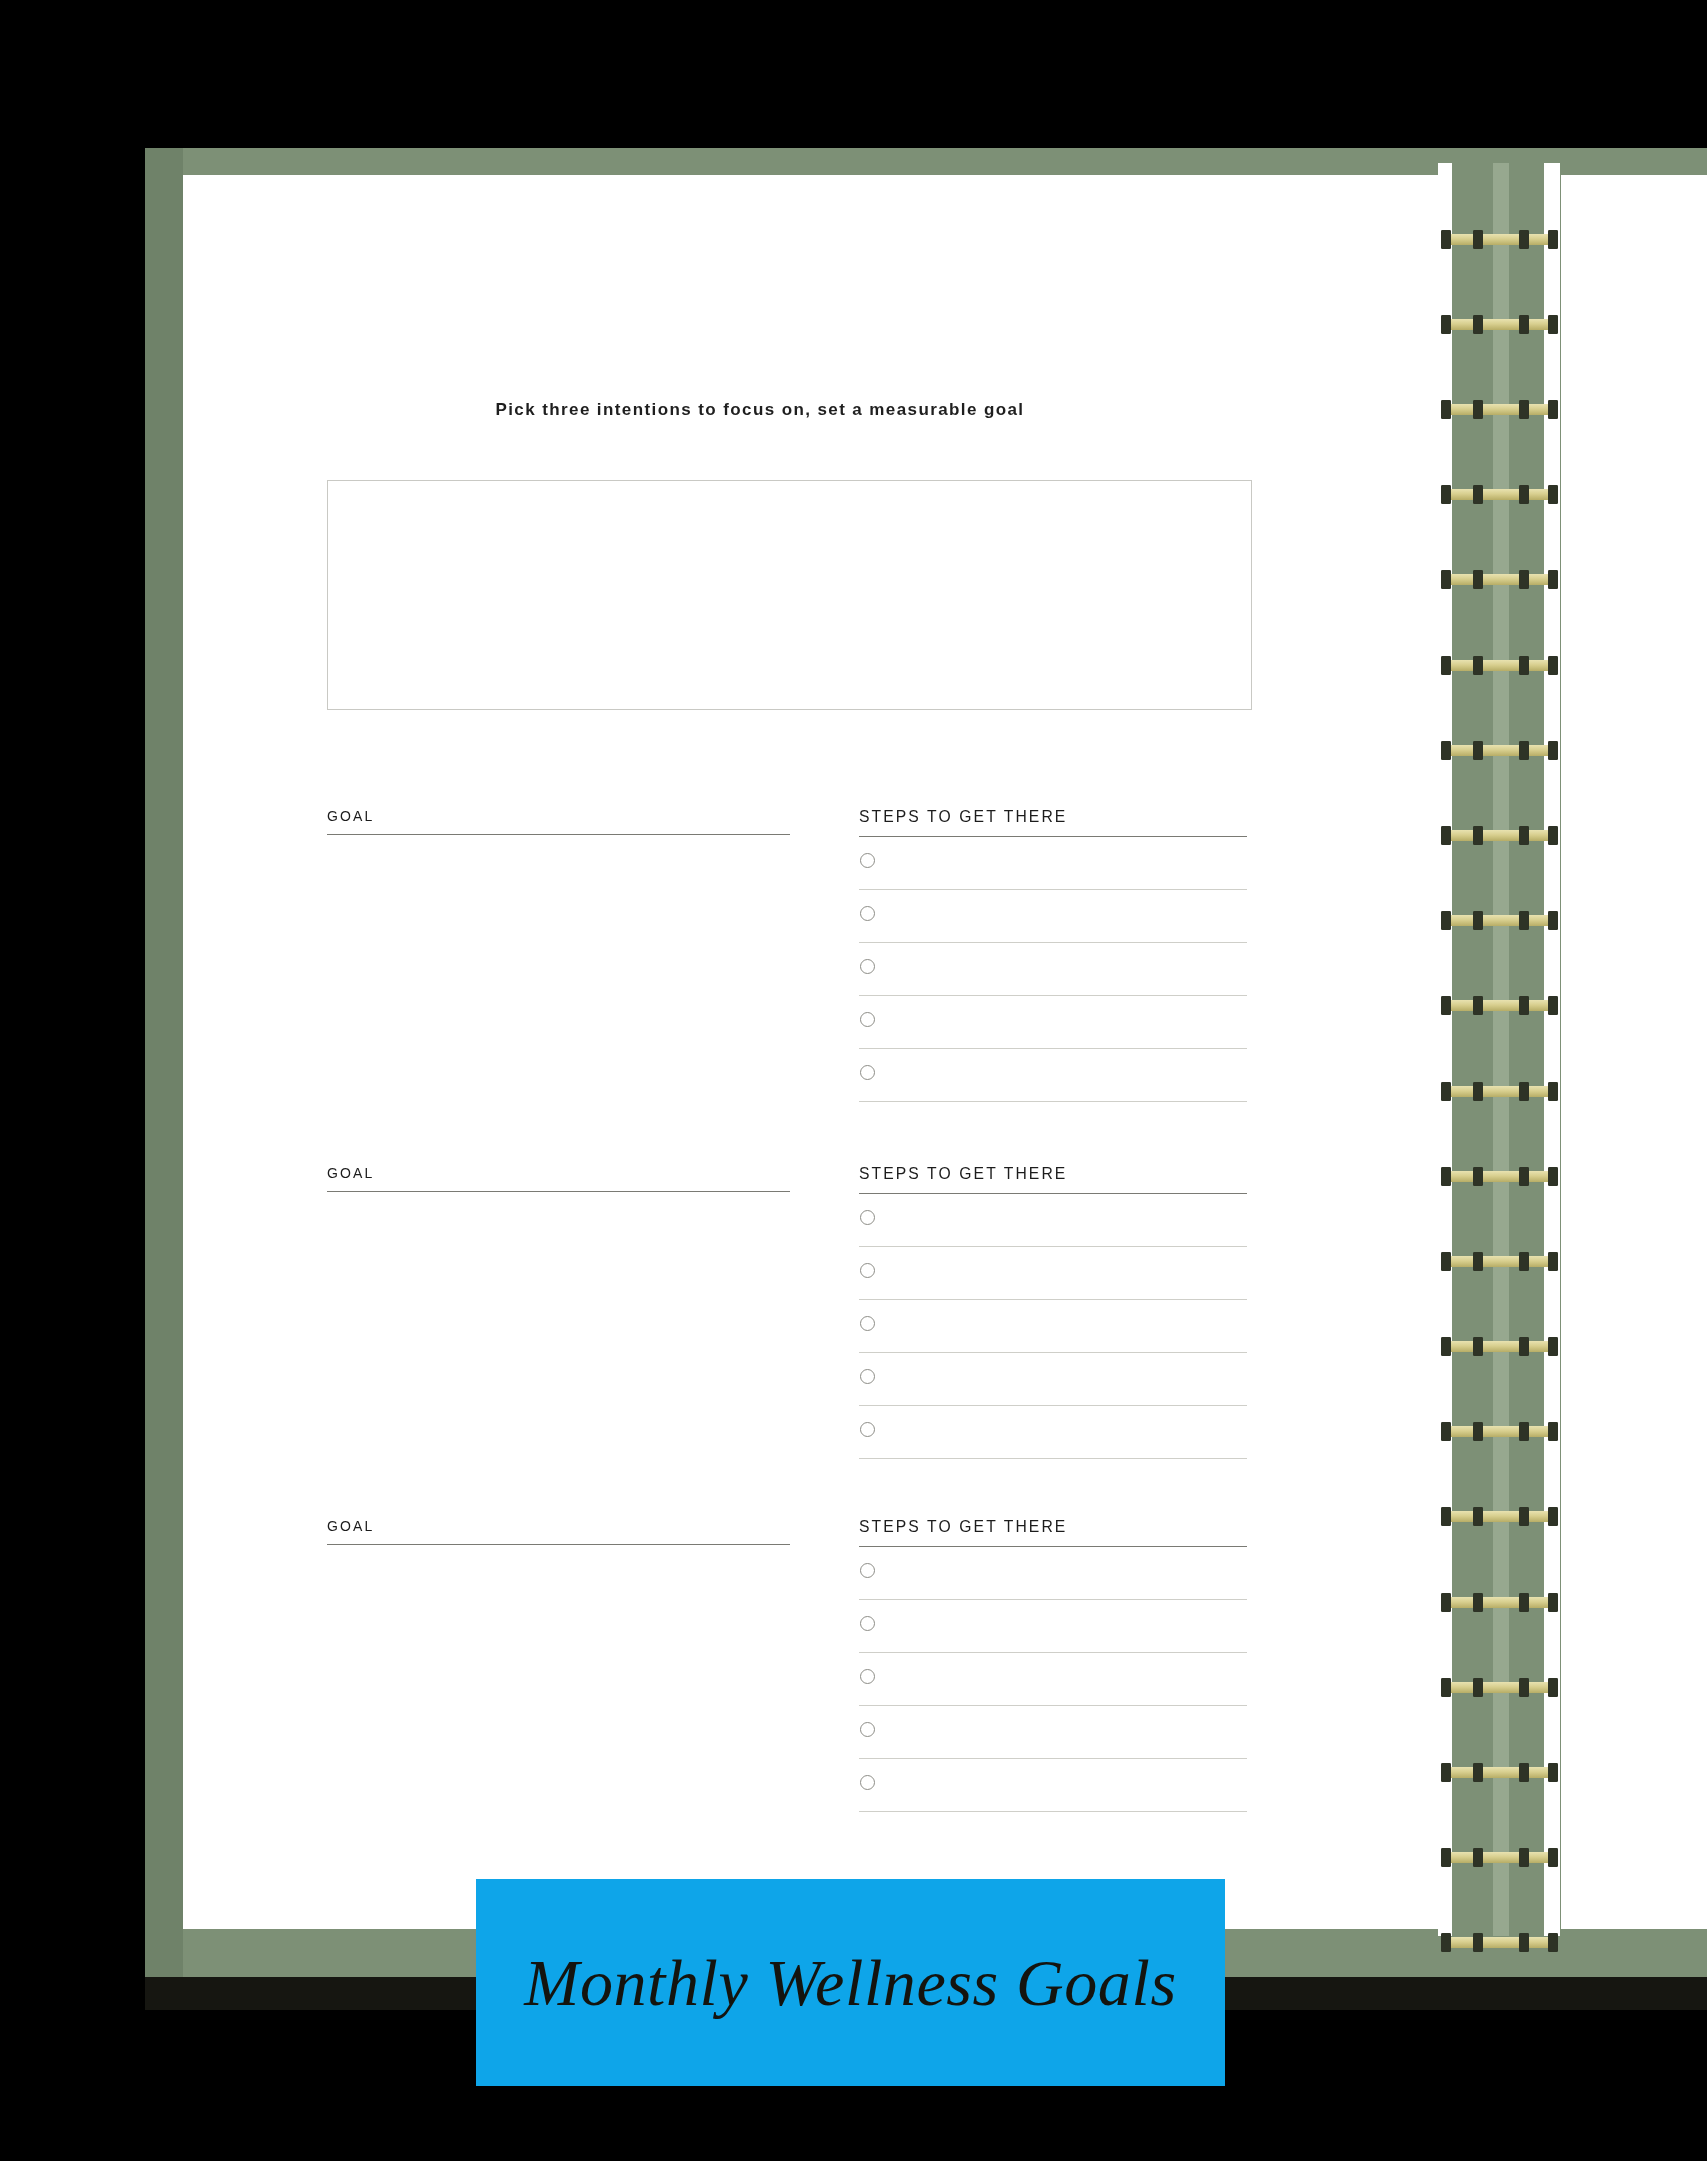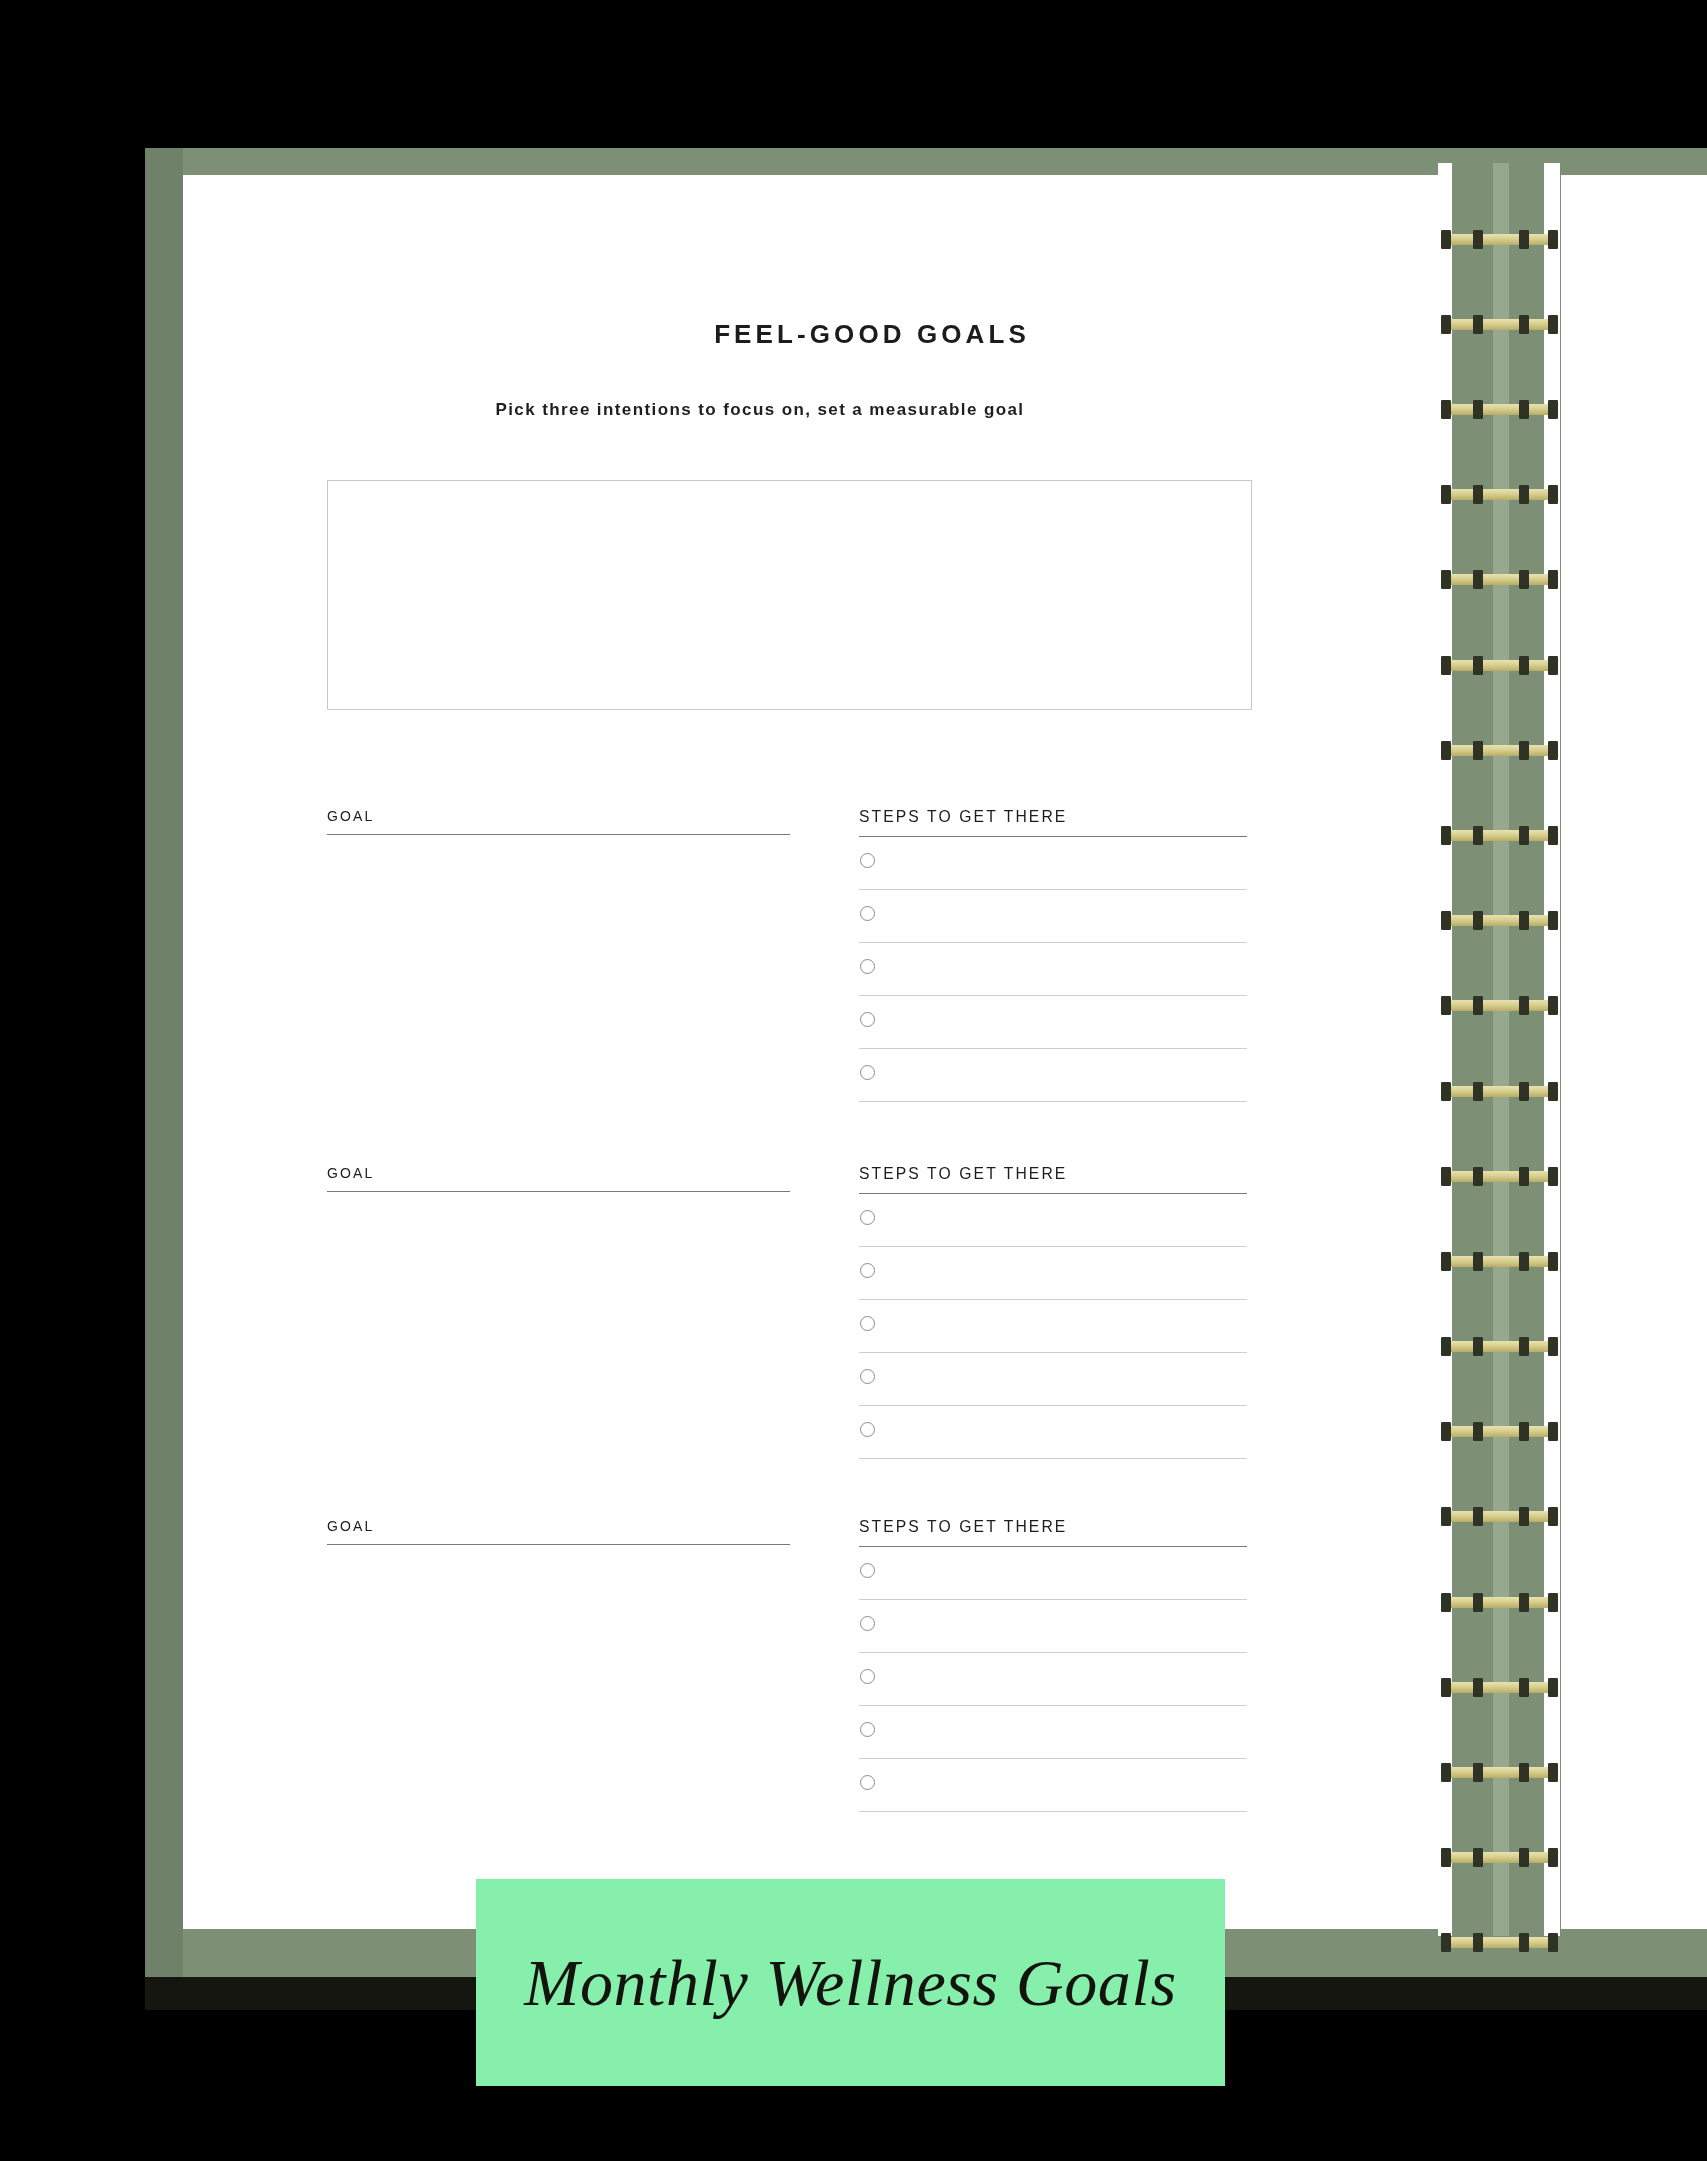--- a/index.html
+++ b/index.html
@@ -229,21 +229,21 @@
     background: #cfcfc9;
   }
 
   
   .caption-banner {
     position: absolute;
     left: 476px;
     top: 1879px;
     width: 749px;
     height: 207px;
-    background: #86efac;
+    background: #0ea5e9;
     display: flex;
     align-items: center;
     justify-content: center;
   }
   .caption-text {
     font-family: "Liberation Serif", serif;
     font-style: italic;
     font-size: 66px;
     color: #14140f;
     letter-spacing: 0.6px;
@@ -278,21 +278,20 @@
 <div class="dark-strip"></div>
 
 <div class="page-right-edge">
   
 </div>
 
 <div class="page"></div>
 
 <div class="sheet">
 
-  <div class="doc-title">FEEL-GOOD GOALS</div>
 
   <div class="doc-subtitle">
     <div>Pick three intentions to focus on, set a measurable goal</div>
   </div>
 
   <div class="notes-box"></div>
 
   <div class="goal-block" id="goal-blocks">
       <div class="goal-col" style="top: 633px;">
         <div class="goal-label">GOAL</div>

